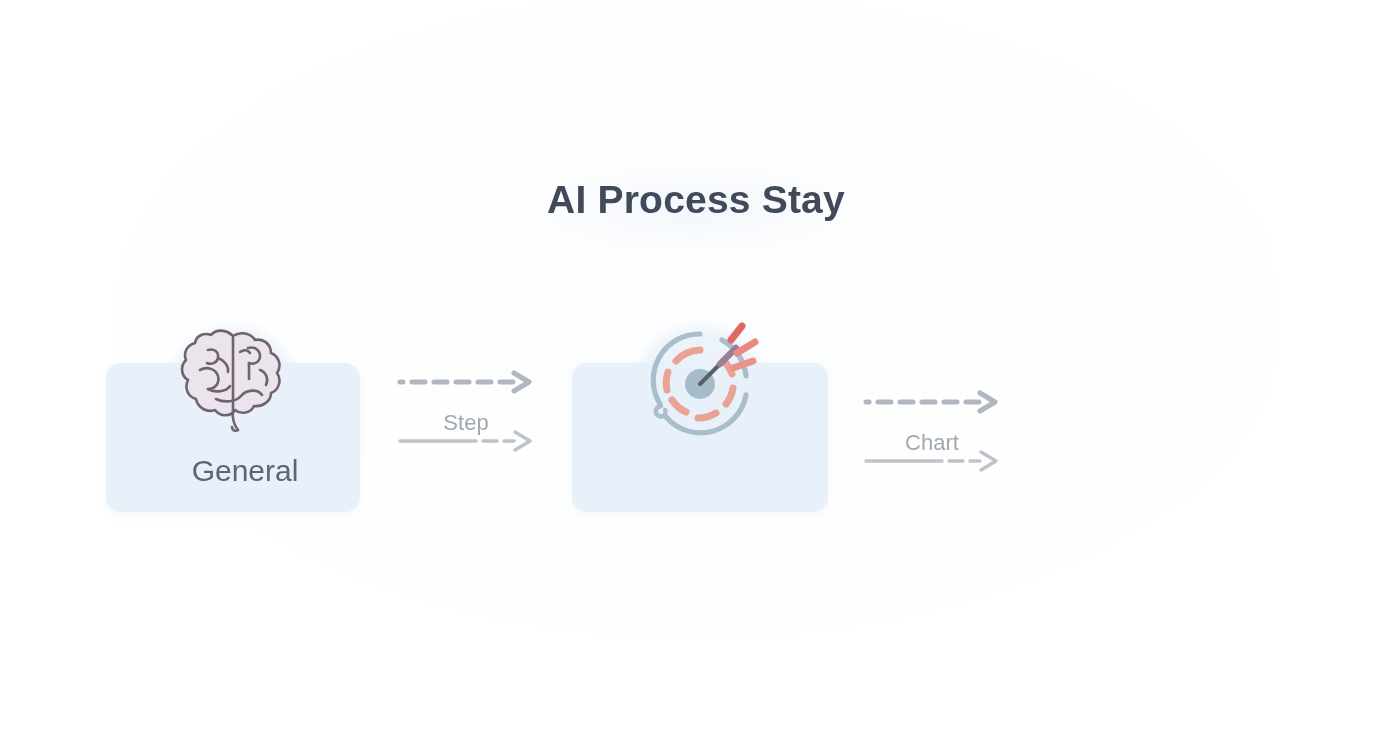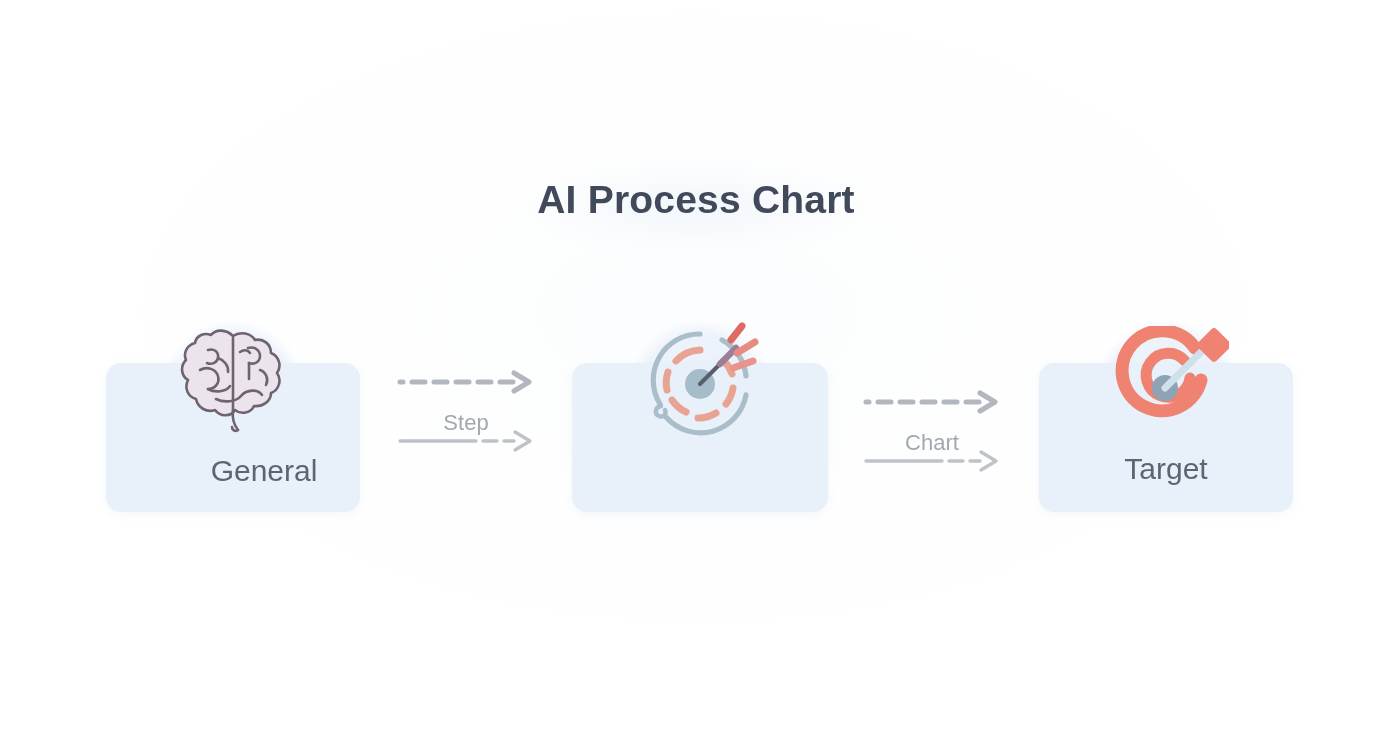--- a/index.html
+++ b/index.html
@@ -88,23 +88,23 @@
     color: #a2a8b0;
     white-space: nowrap;
   }
 </style>
 </head>
 <body>
 
 <div id="canvas">
 
   <div class="title-glow"></div>
-  <div class="title">AI Process Chart</div>
-
-  <div class="node" style="left:106px; top:320px; width:278px; height:196px;padding-left:38px;">
+  <div class="title">AI Process Stay</div>
+
+  <div class="node" style="left:106px; top:320px; width:278px; height:196px;">
     <div class="node-halo" style="left:55px; top:0px; width:144px; height:144px;"></div>
     <div class="card" style="left:0px; top:43px; width:254px; height:149px;"></div>
 
     <div class="node-icon" style="left:68px; top:2px; width:118px; height:118px;">
       <svg viewBox="0 0 118 118" width="118" height="118">
         <g fill="#ece4ec" stroke="#6f6370" stroke-width="2.6" stroke-linecap="round" stroke-linejoin="round">
           <path d="M59 14
                    C52 7 42 7 37 13
                    C30 10 22 14 21 21
                    C13 23 9 31 12 38
@@ -172,41 +172,20 @@
         <g stroke-linecap="round" fill="none">
           <path d="M95 20 L106 6" stroke="#e06a63" stroke-width="7"></path>
           <path d="M101 33 L119 22" stroke="#e88a80" stroke-width="7"></path>
           <path d="M97 48 L117 41" stroke="#e9948a" stroke-width="7"></path>
         </g>
       </svg>
     </div>
 
   </div>
 
-  <div class="node" style="left:1039px; top:320px; width:254px; height:196px;">
-    <div class="node-halo" style="left:55px; top:0px; width:146px; height:146px;"></div>
-    <div class="card" style="left:0px; top:43px; width:254px; height:149px;"></div>
-
-    <div class="node-icon" style="left:70px; top:6px; width:120px; height:116px;">
-      <svg viewBox="0 0 120 116" width="120" height="116">
-
-        <path d="M86 22 A40 40 0 1 0 92 54" fill="none" stroke="#ef8271" stroke-width="13" stroke-linecap="round"></path>
-
-        <path d="M76 35 A22 22 0 1 0 81 52" fill="none" stroke="#ef8271" stroke-width="11" stroke-linecap="round"></path>
-
-        <circle cx="56" cy="62" r="13" fill="#8ea4b5"></circle>
-
-        <path d="M56 62 L96 22" stroke="#cfe0ea" stroke-width="7" stroke-linecap="round" fill="none"></path>
-
-        <rect x="92" y="6" width="26" height="26" rx="4" transform="rotate(45 105 19)" fill="#ef8271"></rect>
-      </svg>
-    </div>
-
-    <div class="card-label" style="top:132px;">Target</div>
-  </div>
 
   <div class="connector" style="left:396px; top:368px; width:140px; height:88px;">
     <svg width="140" height="88" viewBox="0 0 140 88">
 
       <g stroke="#b2b7bf" fill="none" stroke-linecap="round">
         <path d="M4 14 L118 14" stroke-width="5" stroke-dasharray="3 9 13 9 13 9 13 9 13 9 13 9"></path>
         <path d="M118 5 L133 14 L118 23" stroke-width="5" stroke-linejoin="round"></path>
       </g>
 
       <g stroke="#bfc3c9" fill="none" stroke-linecap="round">

